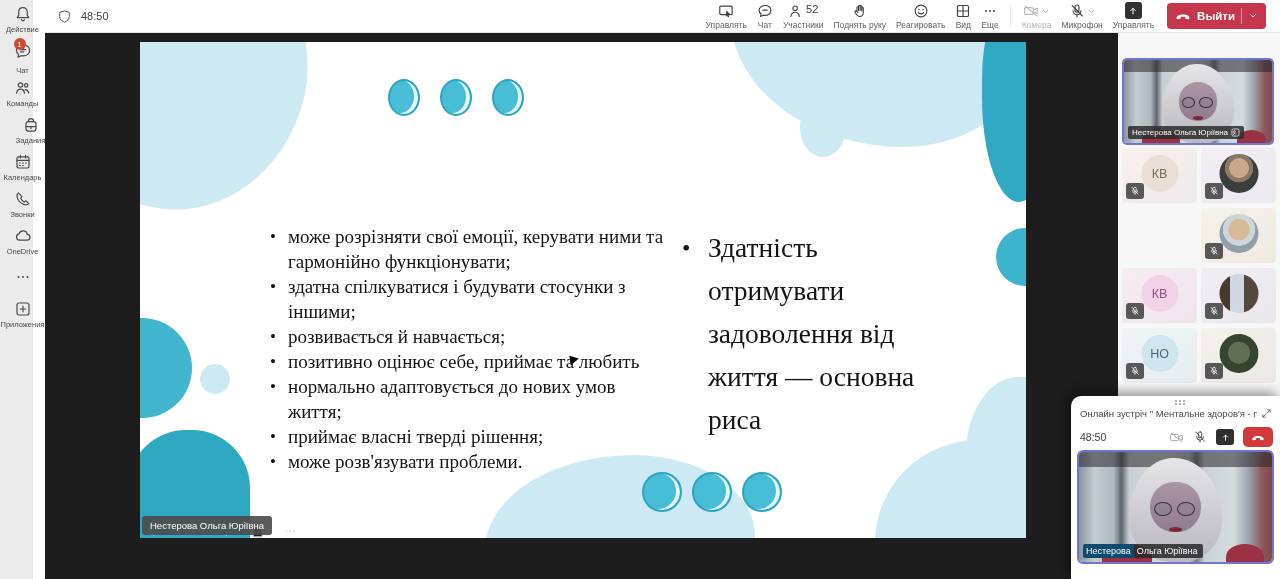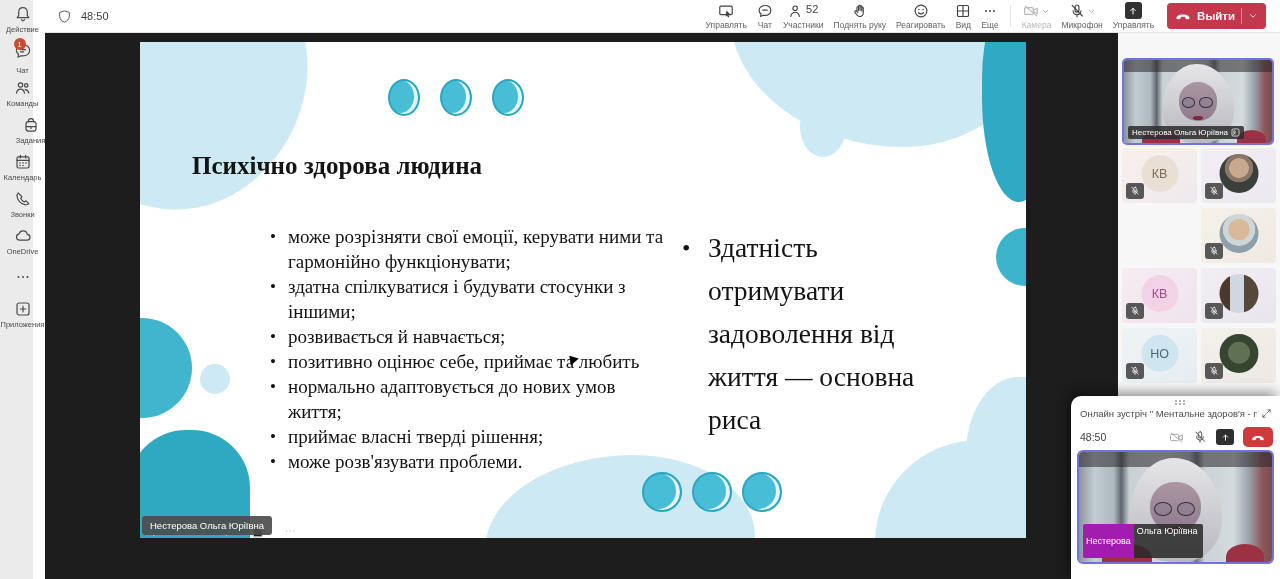--- a/index.html
+++ b/index.html
@@ -94,21 +94,21 @@
   #mini-timer { font-size:10.5px; color:#3f3f3f; flex:1; }
   #mini-controls .mi { margin-left:9px; display:flex; align-items:center; }
   #mini-controls svg.cam { width:15px; height:15px; stroke:#a9a9a9; fill:none; stroke-width:1.2; stroke-linecap:round; }
   #mini-controls svg.mic { width:14px; height:14px; stroke:#3f3f3f; fill:none; stroke-width:1.2; stroke-linecap:round; }
   #mini-share { width:18px; height:16px; background:#2f2f2f; border-radius:3px; display:flex; align-items:center; justify-content:center; }
   #mini-share svg { width:11px; height:11px; stroke:#fff; fill:none; stroke-width:1.5; stroke-linecap:round; }
   #mini-hangup { width:30px; height:20px; background:#d13a3a; border-radius:5px; display:flex; align-items:center; justify-content:center; }
   #mini-hangup svg { width:14px; height:9px; }
   #mini-video { position:absolute; left:6px; top:54px; width:197px; height:114px; border:2px solid #6f74d8; border-radius:6px; overflow:hidden; }
   #mini-video .vtag { position:absolute; left:4px; bottom:4px; font-size:9px; color:#fff; display:flex; white-space:nowrap; }
-  #mini-video .vtag .hl { background:#a21caf; padding:12px 3px; border-radius:2px 0 0 2px; }
+  #mini-video .vtag .hl { background:#0c4a6e; padding:2px 3px; border-radius:2px 0 0 2px; }
   #mini-video .vtag .rs { background:rgba(40,40,40,.85); padding:2px 5px 2px 3px; border-radius:0 2px 2px 0; }
 </style>
 </head>
 <body>
 
 <div id="app">
 
   <nav id="rail">
     <div class="rail-item" style="top:5px;">
       <svg viewBox="0 0 18 18">
@@ -305,21 +305,20 @@
       <div class="blob pale" style="left:345px; top:413px; width:270px; height:95px; border-radius:55% 45% 0 0 / 100% 85% 0 0;"></div>
       <div class="blob pale" style="left:826px; top:335px; width:75px; height:170px; border-radius:70% 0 0 60% / 45% 0 0 40%;"></div>
       <div class="blob pale" style="left:735px; top:398px; width:160px; height:108px; border-radius:65% 20% 0 0 / 95% 45% 0 0;"></div>
       <div class="circ" style="position:absolute; left:248px; top:37px; width:32px; height:37px;"></div>
       <div class="circ" style="position:absolute; left:300px; top:37px; width:32px; height:37px;"></div>
       <div class="circ" style="position:absolute; left:352px; top:37px; width:32px; height:37px;"></div>
       <div class="circ" style="position:absolute; left:502px; top:430px; width:40px; height:40px;"></div>
       <div class="circ" style="position:absolute; left:552px; top:430px; width:40px; height:40px;"></div>
       <div class="circ" style="position:absolute; left:602px; top:430px; width:40px; height:40px;"></div>
 
-      <h1 id="slide-title">Психічно здорова людина</h1>
       <ul id="left-list">
         <li>може розрізняти свої емоції, керувати ними та гармонійно функціонувати;</li>
         <li>здатна спілкуватися і будувати стосунки з іншими;</li>
         <li>розвивається й навчається;</li>
         <li>позитивно оцінює себе, приймає та любить</li>
         <li>нормально адаптовується до нових умов життя;</li>
         <li>приймає власні тверді рішення;</li>
         <li>може розв'язувати проблеми.</li>
       </ul>
       <div id="right-block">

